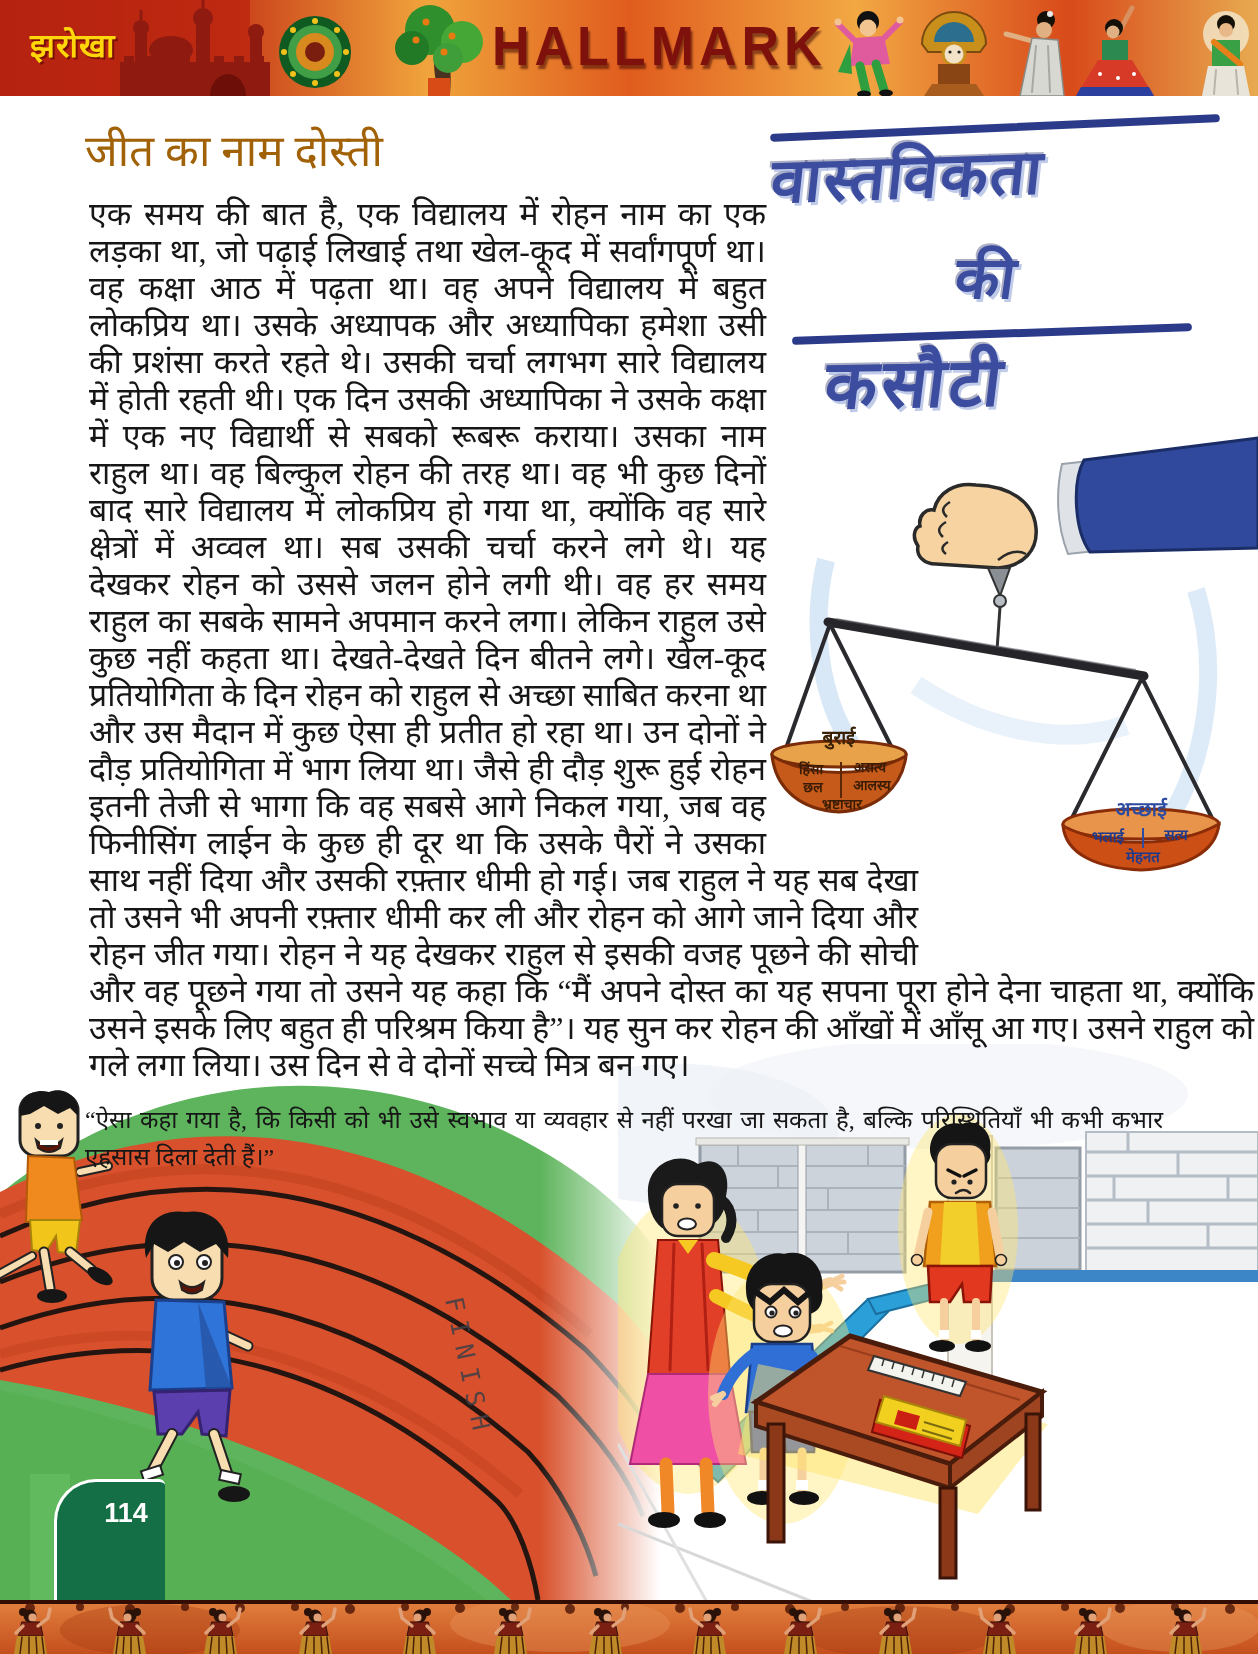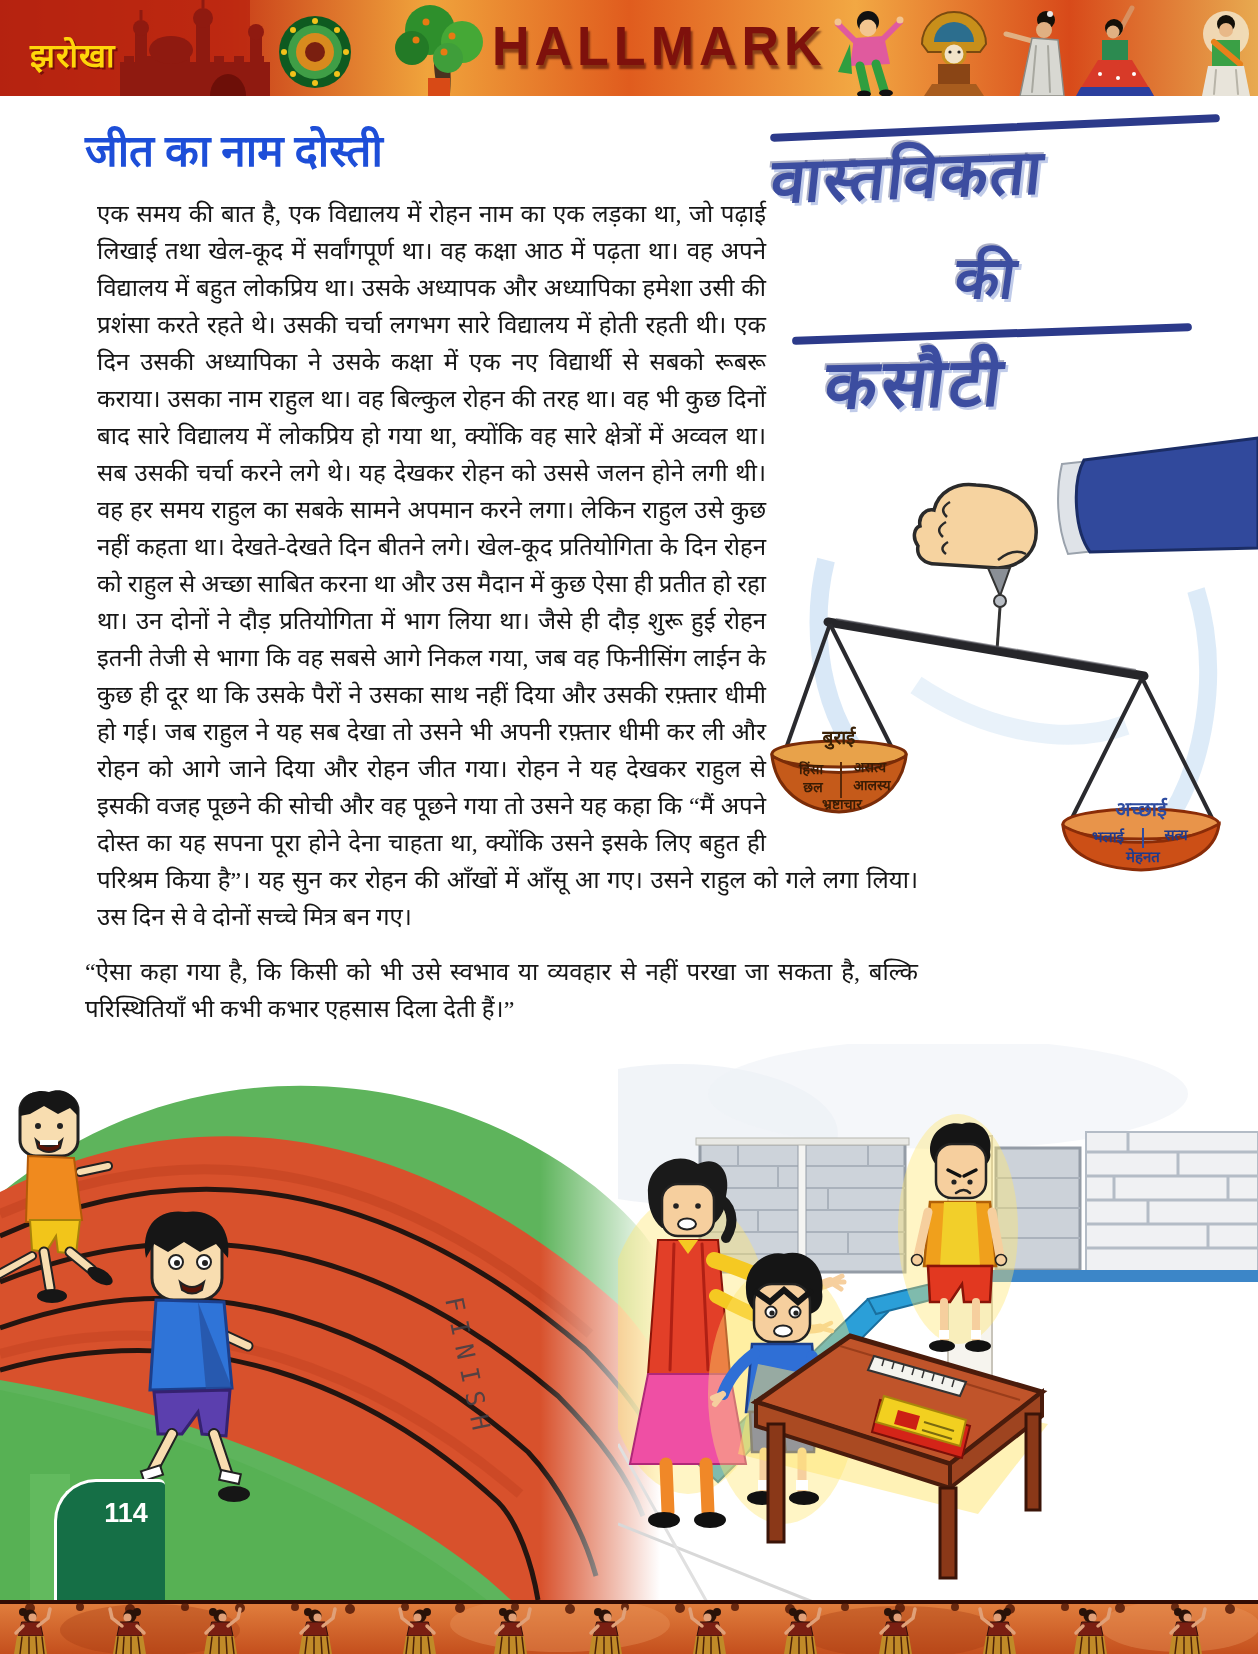--- a/index.html
+++ b/index.html
@@ -1,32 +1,32 @@
 <!DOCTYPE html>
 <html><head>
 <meta charset="utf-8">
 <style>
   html,body{margin:0;padding:0;background:#ffffff;}
   .page{position:relative;width:1258px;height:1654px;background:#fff;overflow:hidden;
         font-family:"Liberation Serif","DejaVu Serif",serif;}
   
   .banner{position:absolute;top:0;left:0;width:1258px;height:96px;z-index:3;}
   .banner svg{position:absolute;top:0;left:0;}
-  .jharokha{position:absolute;left:30px;top:32px;font-size:33px;font-weight:bold;color:#ffd60a;
+  .jharokha{position:absolute;left:30px;top:22px;font-size:33px;font-weight:bold;color:#ffd60a;
             text-shadow:2px 2px 0 #7a0f08;letter-spacing:1px;}
   .hallmark{position:absolute;left:492px;top:16px;font-size:52px;font-weight:800;color:#7e110c;
             letter-spacing:5px;font-family:"Liberation Sans","DejaVu Sans",sans-serif;
             transform:scaleY(1.08);text-shadow:2px 3px 2px rgba(60,8,4,.55);}
   
   .content{position:absolute;top:102px;left:0;width:1258px;z-index:2;}
   .inner{padding-left:85px;}
-  h1.title{margin:26px 0 20px 0;font-size:44px;line-height:1.1;color:#1d4ed8;font-weight:700;}
+  h1.title{margin:26px 0 20px 0;font-size:44px;line-height:1.1;color:#a16207;font-weight:400;}
   .float-a{float:right;clear:right;width:492px;height:640px;}
   .float-b{float:right;clear:right;width:340px;height:130px;}
-  p.body{margin:12px;font-size:24px;line-height:37px;color:#161616;text-align:justify;}
+  p.body{margin:4px;font-size:32px;line-height:37px;color:#161616;text-align:justify;}
   p.moral{margin:18px 95px 16px 0;font-size:24px;line-height:37px;color:#161616;text-align:justify;}
   p.author{margin:20px 150px 0 0;font-size:26px;font-weight:bold;color:#111;text-align:right;}
   
   .artwork{position:absolute;top:6px;right:0;width:492px;height:780px;}
   .callig{position:relative;width:492px;height:322px;color:#3c4da0;font-weight:bold;
           text-shadow:3px 3px 0 rgba(140,160,215,.55),-2px -2px 0 rgba(20,30,90,.35);}
   .cal1{position:absolute;left:6px;top:24px;font-size:62px;transform:skewX(-8deg) rotate(-2deg);letter-spacing:2px;}
   .cal2{position:absolute;left:190px;top:128px;font-size:58px;transform:skewX(-8deg);}
   .cal3{position:absolute;left:60px;top:226px;font-size:68px;transform:skewX(-8deg) rotate(-1deg);letter-spacing:4px;}
   .swash1{position:absolute;left:4px;top:16px;width:450px;height:8px;background:#2c3a8a;

